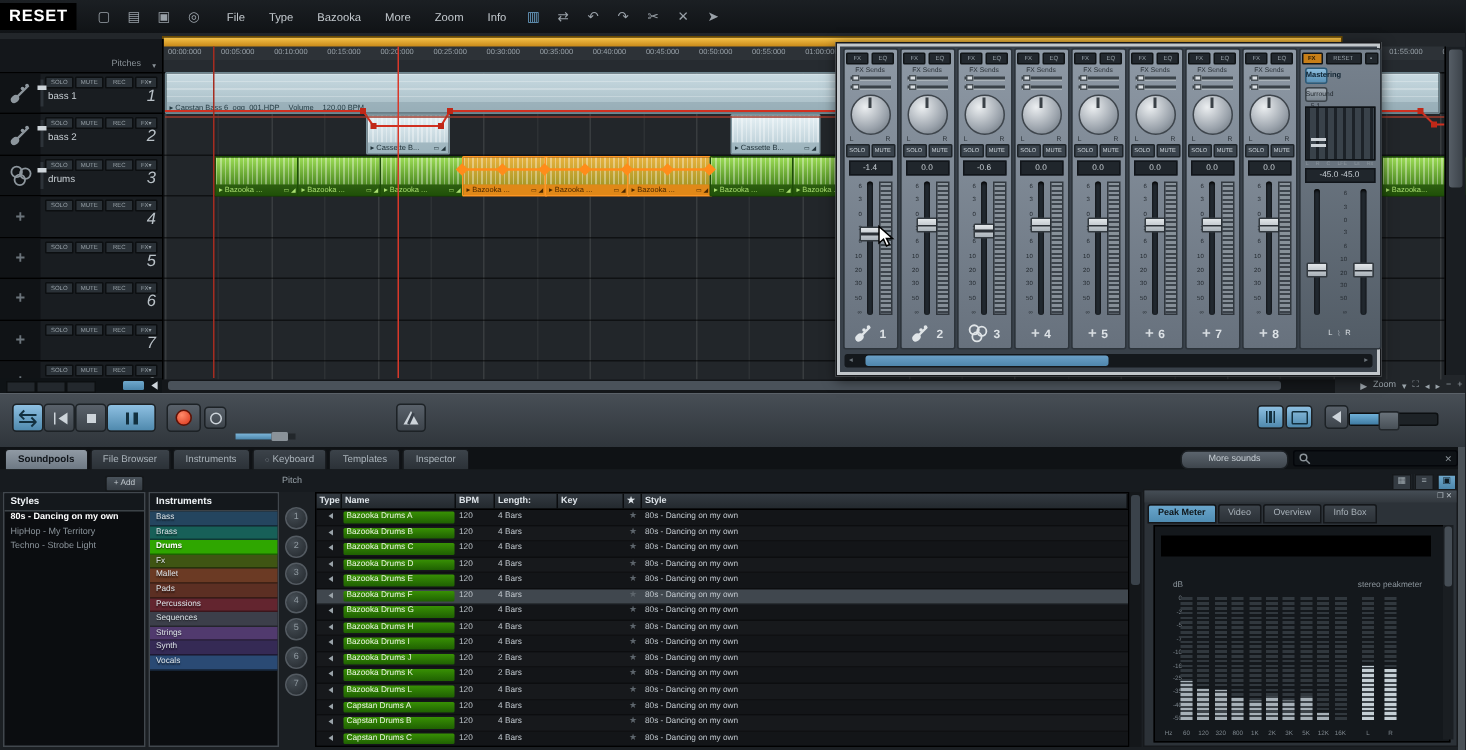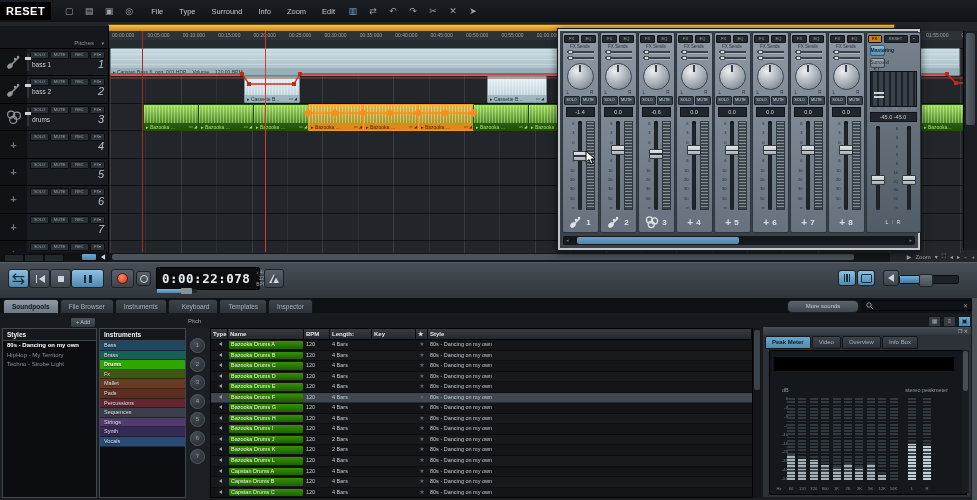--- a/index.html
+++ b/index.html
@@ -222,24 +222,24 @@
 
   <div id="menubar">
     <div id="logo">RESET</div>
     <div class="mb-ico">▢</div>
     <div class="mb-ico">▤</div>
     <div class="mb-ico">▣</div>
     <div class="mb-ico">◎</div>
     <div id="menu-items" style="display:flex;margin-left:4px;align-items:center;">
         <div class="menu-item">File</div>
         <div class="menu-item">Type</div>
-        <div class="menu-item">Surround</div>
+        <div class="menu-item">Bazooka</div>
+        <div class="menu-item">More</div>
+        <div class="menu-item">Zoom</div>
         <div class="menu-item">Info</div>
-        <div class="menu-item">Zoom</div>
-        <div class="menu-item">Edit</div>
       </div>
     <div class="mb-ico" style="color:#6fa8d0;">▥</div>
     <div class="mb-ico">⇄</div>
     <div class="mb-ico">↶</div>
     <div class="mb-ico">↷</div>
     <div class="mb-ico">✂</div>
     <div class="mb-ico">✕</div>
     <div class="mb-ico">➤</div>
   </div>
 
@@ -1025,27 +1025,20 @@
     <div class="t-btn active" style="left:71px;width:31px;">
       <div class="t-bar"></div>
         <div class="t-bar"></div>
     </div>
     <div class="t-btn" style="left:111px;width:21px;">
         <div class="t-rec"></div>
       </div>
     <div class="t-btn" style="left:136px;width:13px;height:13px;top:8px;">
       <div style="width:6px;height:6px;border:1.5px solid currentColor;border-radius:50%;"></div>
     </div>
-    <div id="timebox">
-      <span id="timetext">0:00:22:078</span>
-      <div id="timemeta">
-        <div><span>♪ </span><span>4/4</span></div>
-        <div>120 BPM</div>
-      </div>
-    </div>
     <div id="timeprog">
         <div class="fill"></div>
         <div class="hd"></div>
       </div>
     <div class="t-btn" id="metro">
       <div class="metro-tri">
           <i></i>
         </div>
     </div>
     <div class="t-btn active" style="left:838px;width:16px;height:14px;top:7px;">

